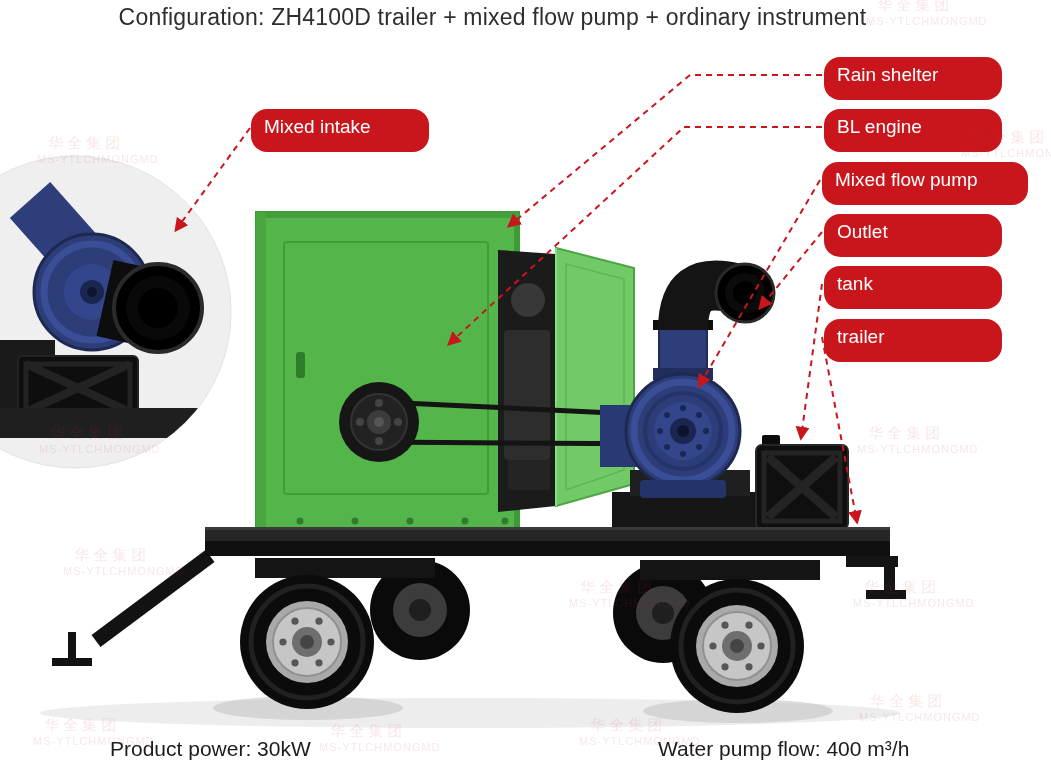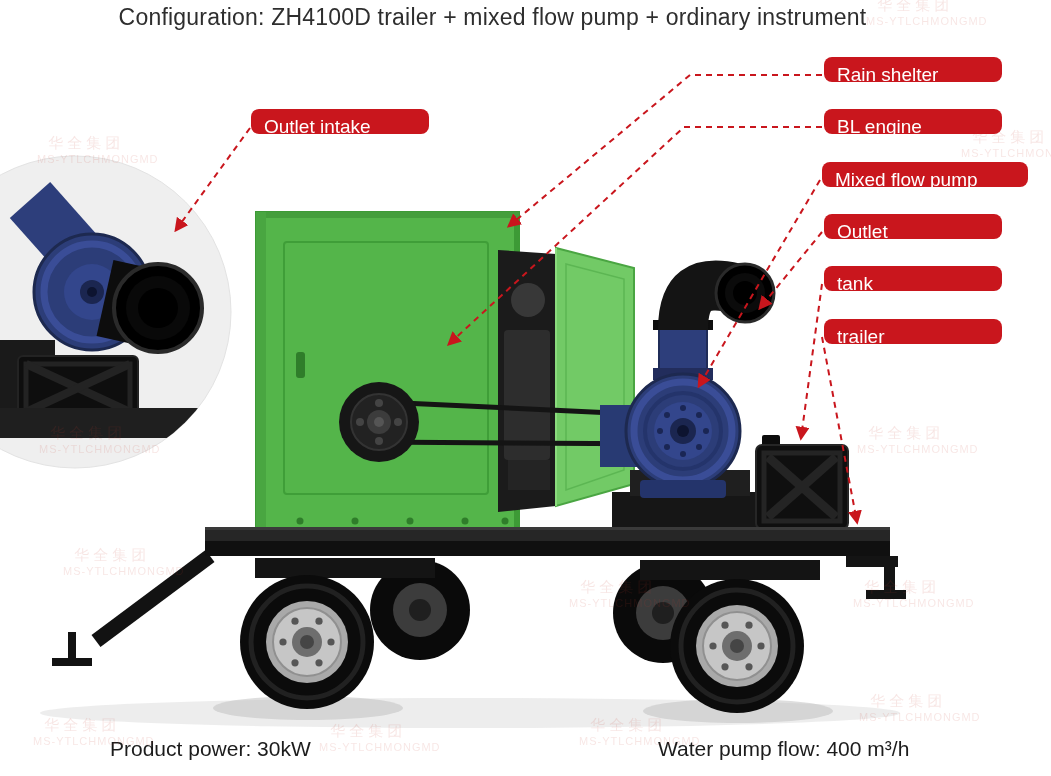--- a/index.html
+++ b/index.html
@@ -2,22 +2,22 @@
 <html><head>
 <meta charset="utf-8">
 <style>
   * { margin:0; padding:0; box-sizing:border-box; }
   html,body { background:#ffffff; font-family:"Liberation Sans", sans-serif; }
   .stage { position:relative; width:1051px; height:776px; background:#ffffff; overflow:hidden; }
 
   .title { position:absolute; top:4px; left:0; width:985px; text-align:center;
            font-size:23px; font-weight:500; color:#2e2e2e; letter-spacing:.2px; z-index:4; }
 
-  .badge { position:absolute; height:25px; line-height:36px; background:#c9161d; color:#fff;
-           font-size:19px; border-radius:8px; padding-left:13px; z-index:5; white-space:nowrap; }
+  .badge { position:absolute; height:43px; line-height:36px; background:#c9161d; color:#fff;
+           font-size:19px; border-radius:16px; padding-left:13px; z-index:5; white-space:nowrap; }
 
   .stat { position:absolute; font-size:21px; color:#1c1c1c; font-weight:500; z-index:4; white-space:nowrap; }
 
   .wm { position:absolute; z-index:6; opacity:.12; color:#c43a2e; text-align:center;
         pointer-events:none; white-space:nowrap; }
   .wm span { display:block; }
   .wm .l1 { font-size:15px; letter-spacing:4px; }
   .wm .l2 { font-size:11px; letter-spacing:1px;padding-left:23px; }
 
   svg.illus { position:absolute; left:0; top:0; z-index:1; }
@@ -199,21 +199,21 @@
       <path d="M 822 127 L 684 127 L 449 344" marker-end="url(#arrow)"></path>
       <path d="M 820 180 L 699 386" marker-end="url(#arrow)"></path>
       <path d="M 822 232 L 760 308" marker-end="url(#arrow)"></path>
       <path d="M 822 284 L 801 438" marker-end="url(#arrow)"></path>
       <path d="M 822 337 L 857 522" marker-end="url(#arrow)"></path>
     </g>
   </svg>
 
   <div class="title">Configuration: ZH4100D trailer + mixed flow pump + ordinary instrument</div>
 
-  <div class="badge" style="left:251px; top:109px; width:178px">Outlet intake</div>
+  <div class="badge" style="left:251px; top:109px; width:178px">Mixed intake</div>
   <div class="badge" style="left:824px; top:57px; width:178px">Rain shelter</div>
   <div class="badge" style="left:822px; top:162px; width:206px">Mixed flow pump</div>
   <div class="badge" style="left:824px; top:109px; width:178px">BL engine</div>
   <div class="badge" style="left:824px; top:214px; width:178px">Outlet</div>
   <div class="badge" style="left:824px; top:266px; width:178px">tank</div>
   <div class="badge" style="left:824px; top:319px; width:178px">trailer</div>
 
   <div class="stat" style="left:110px; top:737px">Product power: 30kW</div>
   <div class="stat" style="left:658px; top:737px">Water pump flow: 400 m³/h</div>
 

